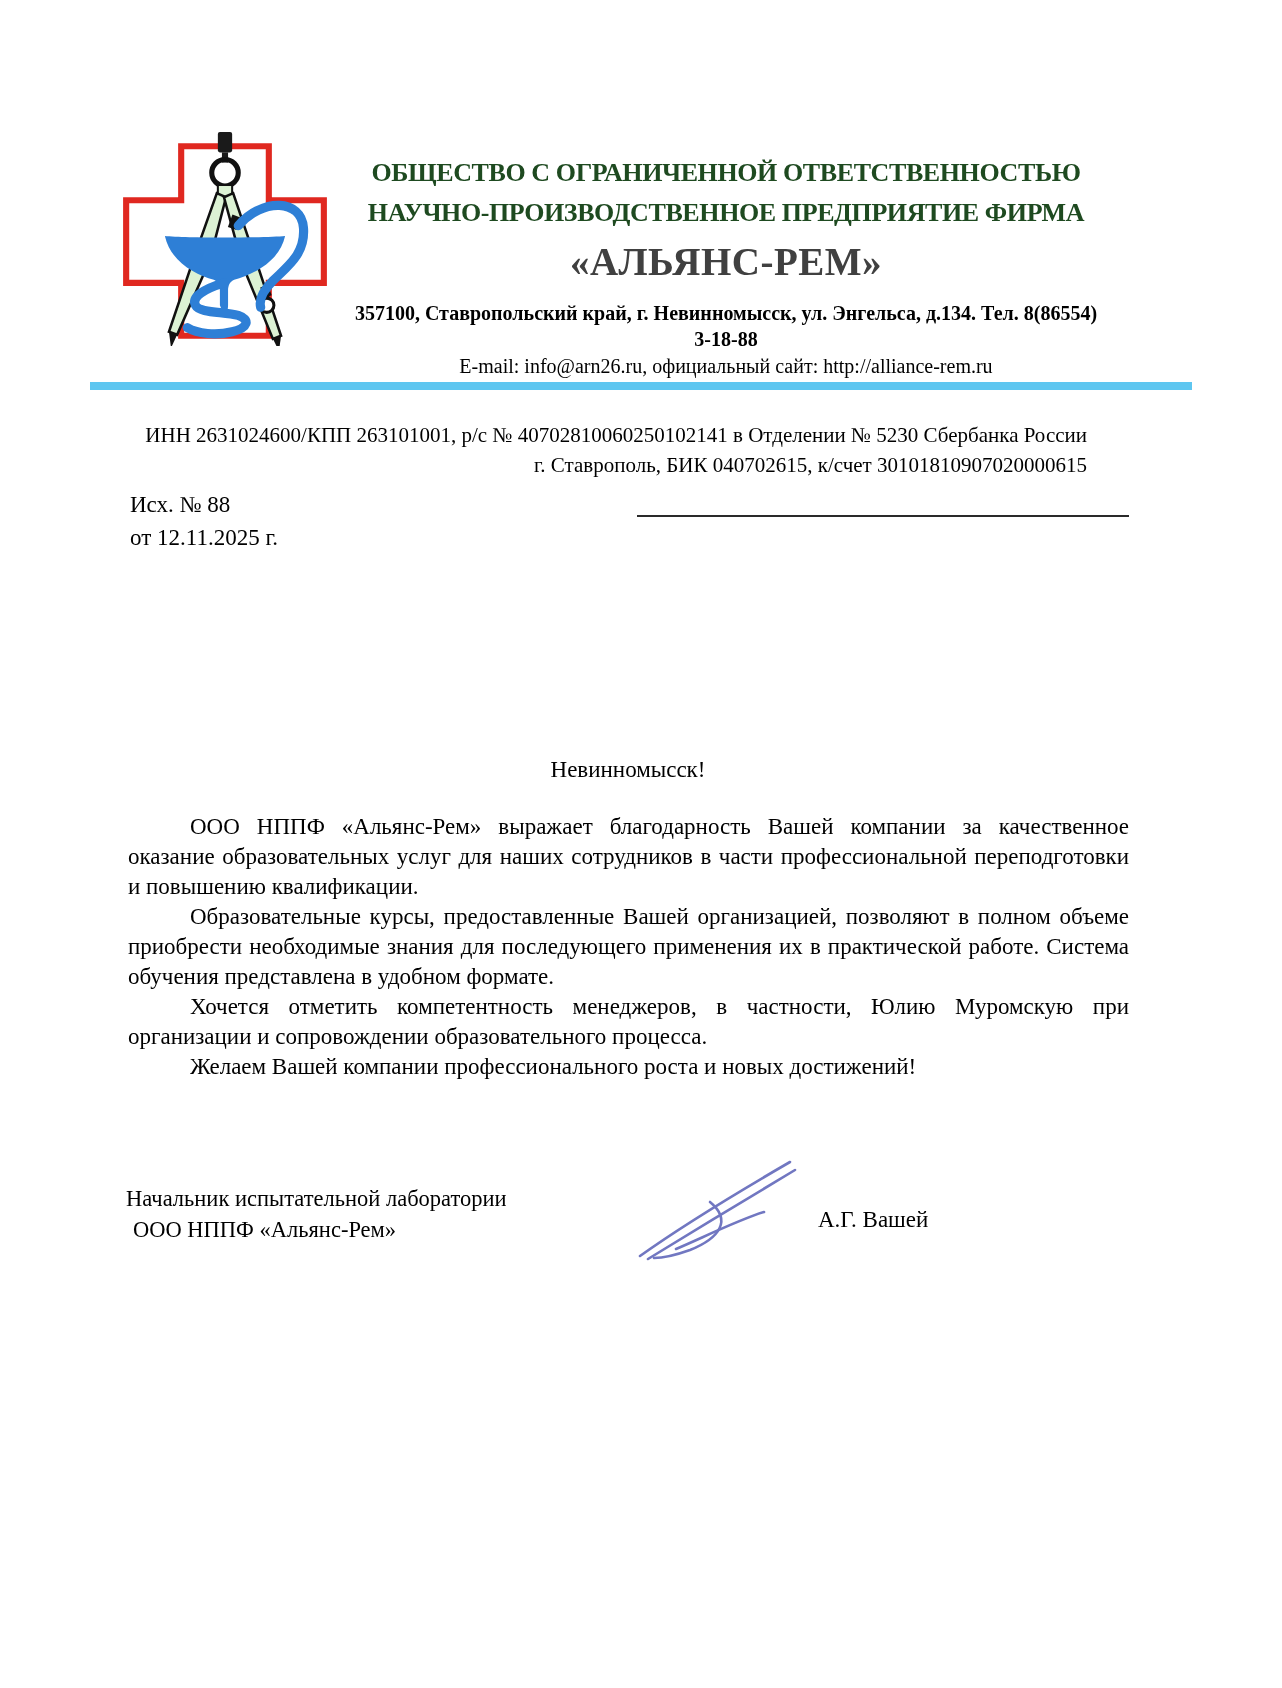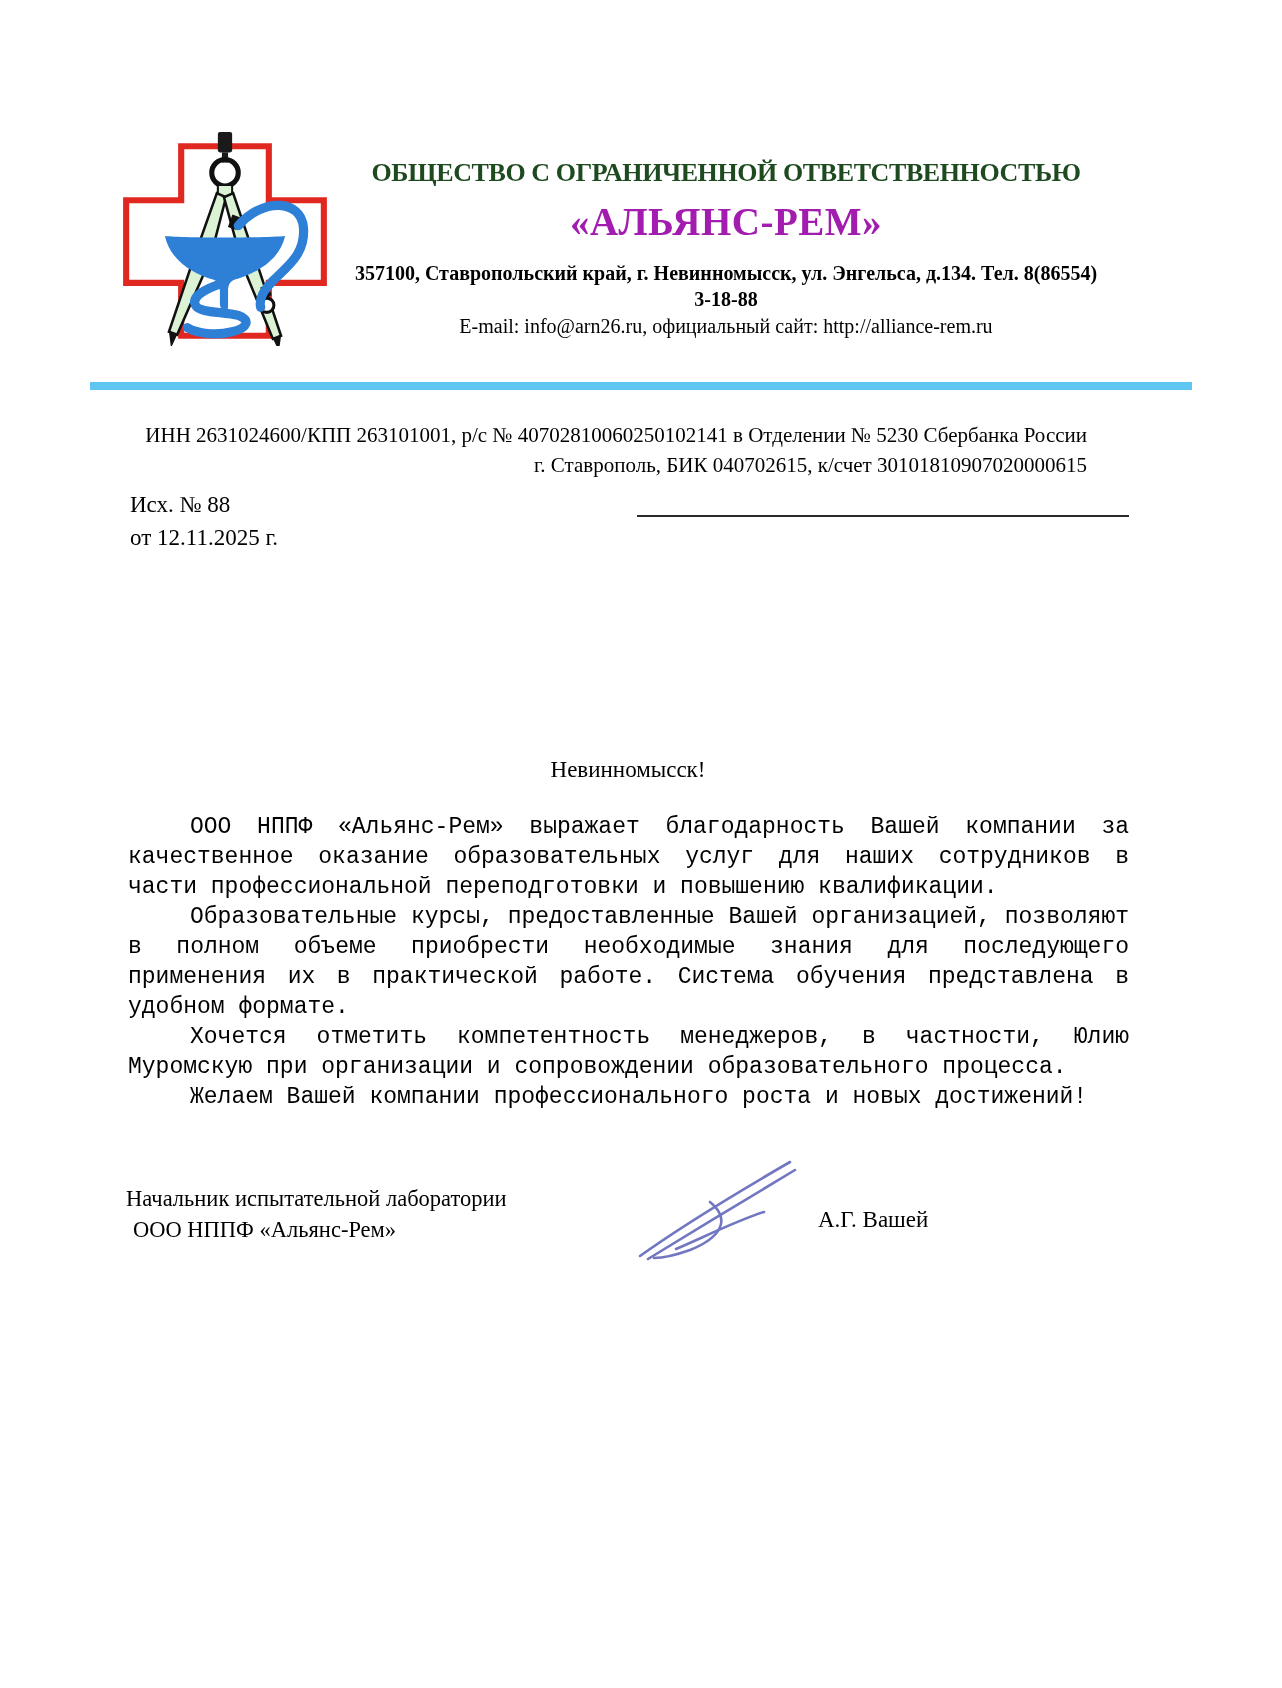--- a/index.html
+++ b/index.html
@@ -29,21 +29,21 @@
 
   
   .ref{left:130px;top:488px;font-size:23px;line-height:33px;}
   .recipient{left:637px;top:488px;width:492px;text-align:right;font-size:23px;line-height:28px;}
   .recipient-underline{margin-top:27px;border-top:2px solid #2a2a2a;width:100%;height:0;}
   .recipient-addr{margin-top:9px;font-size:22.5px;line-height:29px;}
 
   
   .greeting{left:128px;top:757px;width:1000px;text-align:center;font-size:23px;}
   .letter-body{left:128px;top:812px;width:1001px;font-size:23px;line-height:30px;text-align:justify;}
-  .letter-body p{margin:0;text-indent:62px;font-family:Liberation Mono, monospace;}
+  .letter-body p{margin:0;text-indent:62px;}
 
   
   .sig-left{left:126px;top:1183px;font-size:22.5px;line-height:31px;}
   .sig-left .l2{padding-left:7px;}
   .sig-scribble{left:632px;top:1150px;width:196px;height:112px;}
   .sig-name{left:818px;top:1207px;font-size:23px;}
 </style>
 </head>
 <body>
 
@@ -72,21 +72,22 @@
       <path d="M 118 92 C 142 64 180 66 182 94 C 184 120 166 132 152 146 C 142 156 138 164 140 172" fill="none" stroke="#2e7fd6" stroke-width="9" stroke-linecap="round"></path>
 
       <path d="M 46 102 C 66 104 144 104 164 102 C 158 128 132 140 114 145 C 110 147 108 150 108 156 L 108 170 C 108 176 106 178 104 180 L 100 170 L 100 156 C 100 150 98 147 94 145 C 76 140 52 128 46 102 Z" fill="#2e7fd6"></path>
 
       <path d="M 104 148 C 84 154 72 162 76 170 C 80 178 104 176 118 180 C 130 184 128 192 112 196 C 96 200 78 198 68 192" fill="none" stroke="#2e7fd6" stroke-width="9" stroke-linecap="round"></path>
     </svg>
   </div>
 
   <div class="abs header-text">
     <div class="org-line" style="color: rgb(30, 74, 32);">ОБЩЕСТВО С ОГРАНИЧЕННОЙ ОТВЕТСТВЕННОСТЬЮ</div>
-    <div class="org-name" style="color: #a21caf;">«АЛЬЯНС-РЕМ»</div>
+    <div class="org-line org-line2" style="color: rgb(30, 74, 32);">НАУЧНО-ПРОИЗВОДСТВЕННОЕ ПРЕДПРИЯТИЕ ФИРМА</div>
+    <div class="org-name" style="color: #404040;">«АЛЬЯНС-РЕМ»</div>
     <div class="hdr-addr">357100, Ставропольский край, г. Невинномысск, ул. Энгельса, д.134. Тел. 8(86554) 3-18-88</div>
     <div class="hdr-contact">E-mail: info@arn26.ru, официальный сайт: http://alliance-rem.ru</div>
   </div>
 
   <div class="abs divider" style="background: rgb(94, 198, 240);"></div>
 
   <div class="abs bank">
     <div>ИНН 2631024600/КПП 263101001, р/с № 40702810060250102141 в Отделении № 5230 Сбербанка России</div>
     <div>г. Ставрополь, БИК 040702615, к/счет 30101810907020000615</div>
   </div>

